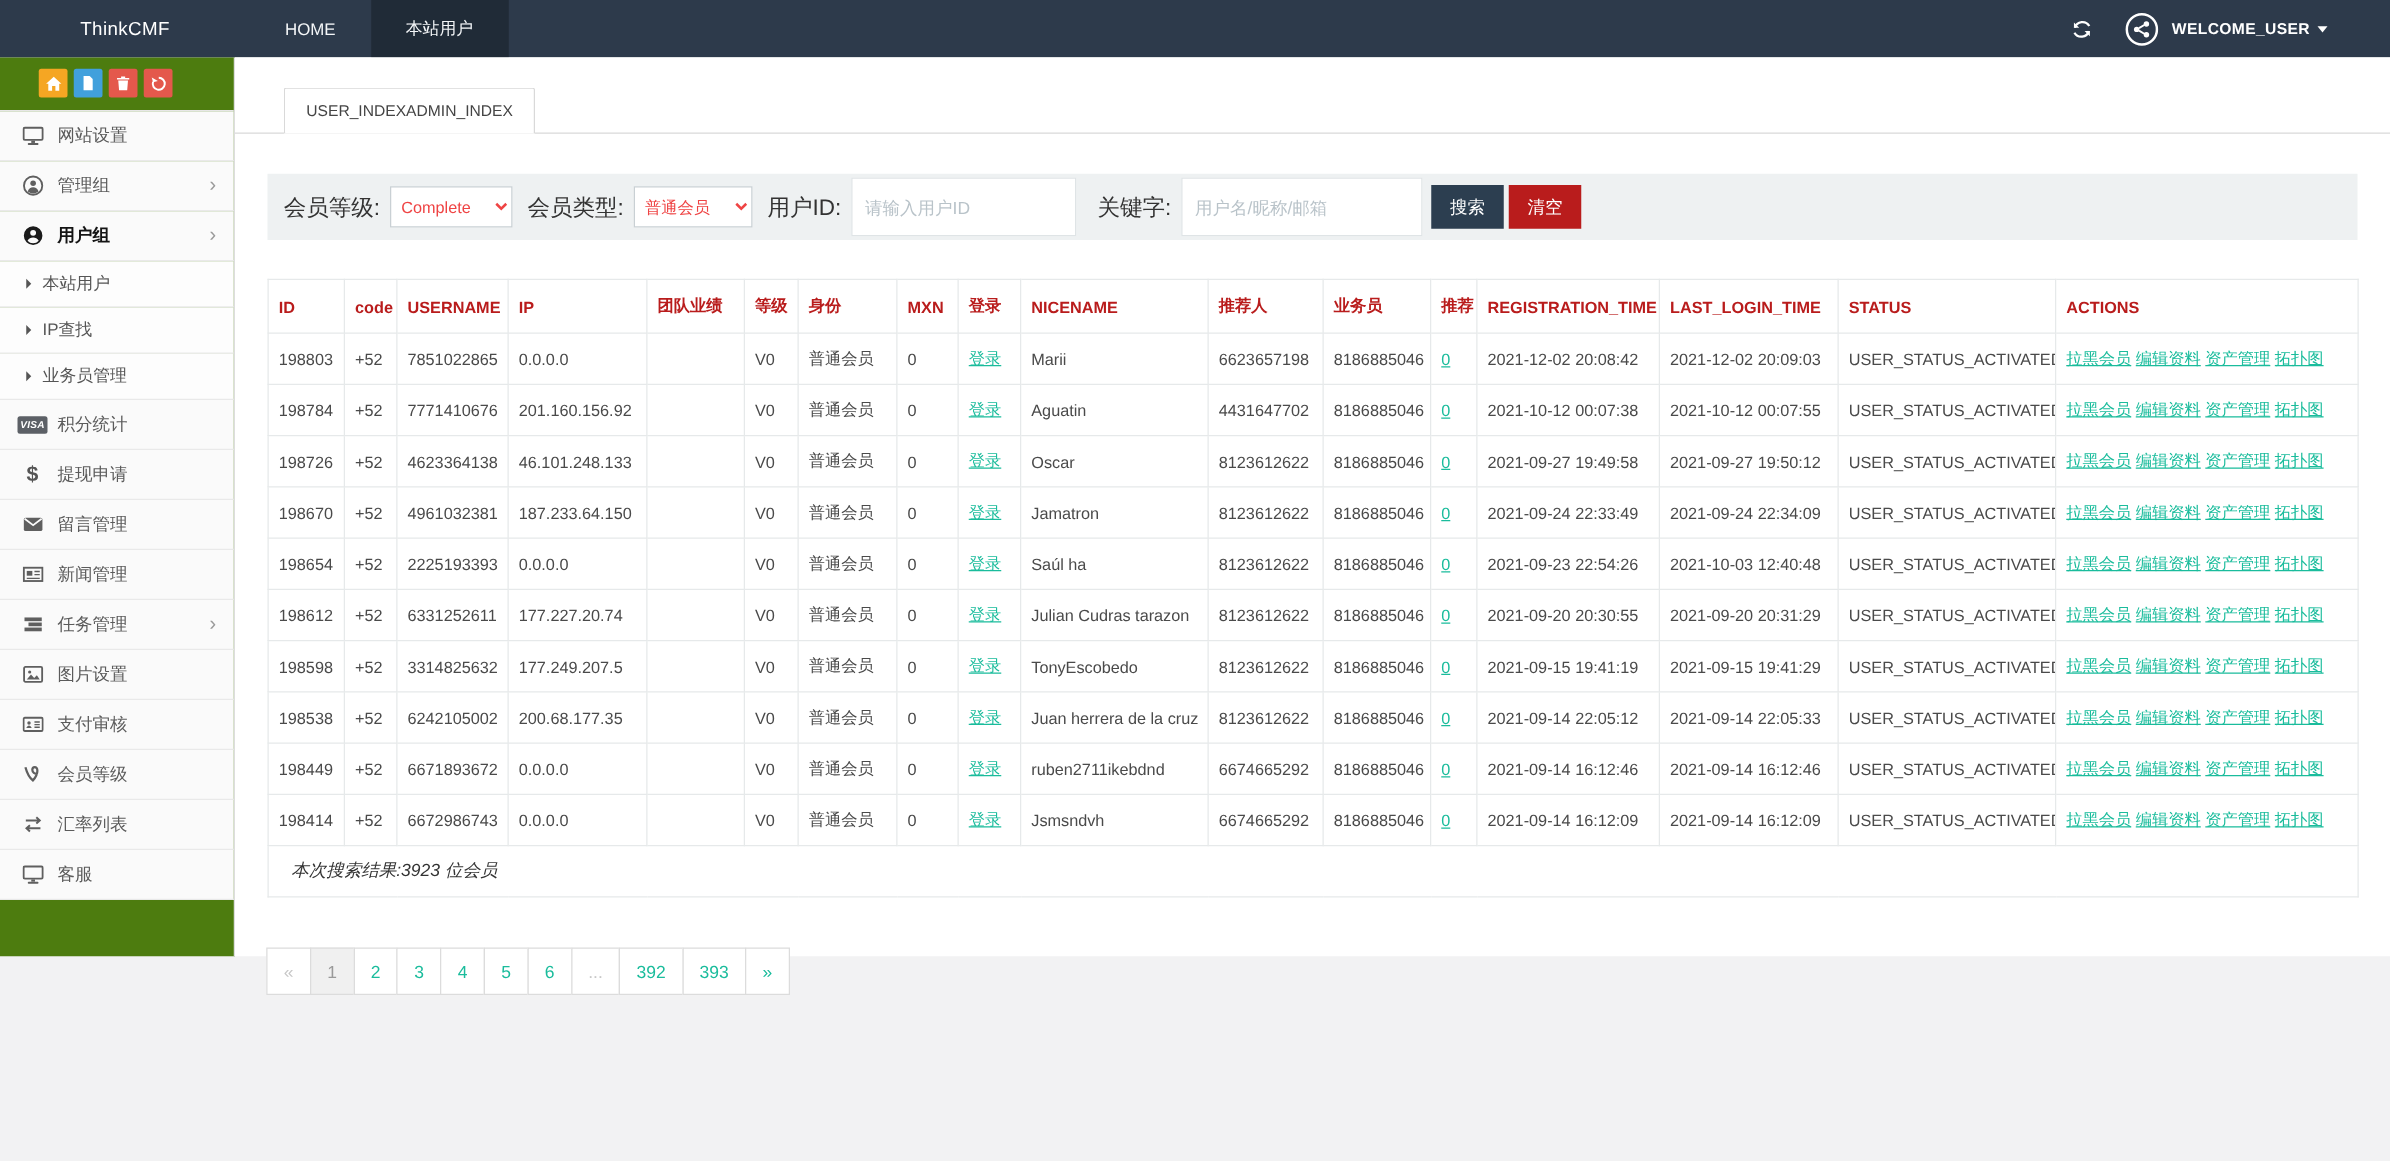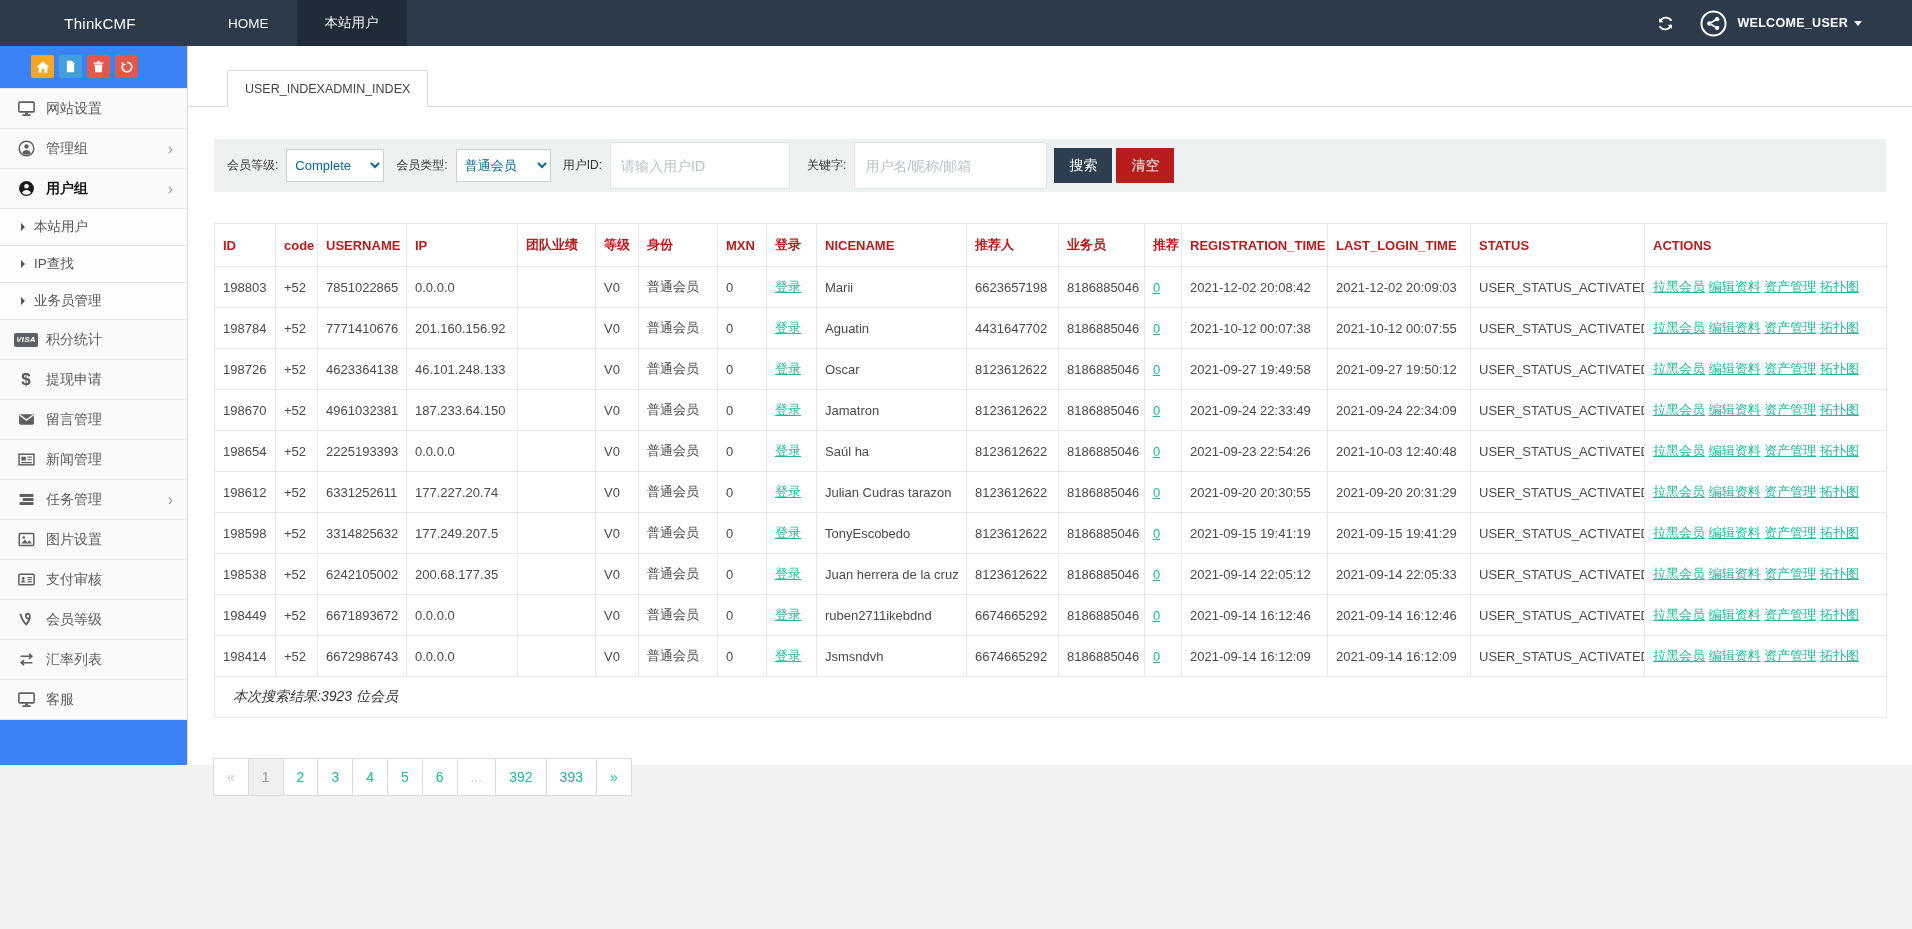--- a/index.html
+++ b/index.html
@@ -13,21 +13,21 @@
   .nav-item { display:flex; align-items:center; padding:0 28px; font-size:13.5px; color:#f4f6f8; cursor:pointer; }
   .nav-item.active { background:#202b37; }
   .top-right { margin-left:auto; display:flex; align-items:center; padding-right:50px; }
   .refresh-btn { display:inline-flex; margin-right:26px; cursor:pointer; }
   .avatar { display:inline-flex; margin-right:10px; cursor:pointer; }
   .welcome { font-size:12.5px; font-weight:bold; letter-spacing:.3px; display:inline-flex; align-items:center; cursor:pointer; }
   .caret-down { width:0; height:0; border-left:4px solid transparent; border-right:4px solid transparent;
     border-top:5px solid #fff; margin-left:6px; }
   
   .layout { display:flex; height:719px; }
-  .sidebar { width:188px; background:#3b82f6; border-right:1px solid #ddd; }
+  .sidebar { width:188px; background:#4d7c0f; border-right:1px solid #ddd; }
   .main { flex:1; background:#fff; }
   
   .quick { padding:9px 0 10px 31px; border-bottom:1px solid #e7e7e7; display:flex; gap:5px; }
   .qbtn { width:23px; height:23px; border-radius:2px; display:flex; align-items:center; justify-content:center; cursor:pointer; }
   .menu .item { height:40px; display:flex; align-items:center; padding:0 14px 0 16px;
     border-bottom:1px solid #e9e9e9; color:#5b5b5b; font-size:14px; background:#fafafa; cursor:pointer; }
   .menu .item .sb-ic { width:20px; margin-right:10px; color:#5f5f5f; display:inline-flex; align-items:center; justify-content:center; }
   .menu .item.active { color:#141414; font-weight:bold; }
   .menu .item.active .sb-ic { color:#1b1b1b; }
   .menu .item .chev { margin-left:auto; color:#9a9a9a; font-size:16px; font-weight:normal; line-height:1; }
@@ -37,22 +37,22 @@
   .visa-chip { background:#5c6066; color:#fff; font-size:8px; font-weight:bold; font-style:italic;
     padding:2.5px 2.5px; border-radius:2px; letter-spacing:.2px; }
   .dollar-glyph { font-size:17px; font-weight:bold; color:#555; }
   
   .tabbar { padding:24px 0 0 21px; border-bottom:1px solid #d9d9d9; background:#fff; }
   .tab { display:inline-block; padding:11px 17px 10px; border:1px solid #d9d9d9; border-bottom:1px solid #fff;
     margin-bottom:-1px; font-size:12.5px; color:#444; background:#fff; border-radius:2px 2px 0 0; cursor:pointer;margin-left:18px; }
   
   .content { padding:32px 0 0 26px; }
   .filterbar { width:1672px; height:53px; background:#eef1f2; display:flex; align-items:center; padding-left:13px; }
-  .fl { font-size:12px; color:#333; margin-right:8px; white-space:nowrap; }
-  .filterbar select { height:33px; border:1px solid #c9d0d4; background:#fff; font-size:13px; color:#0369a1;
+  .fl { font-size:18px; color:#333; margin-right:8px; white-space:nowrap; }
+  .filterbar select { height:33px; border:1px solid #c9d0d4; background:#fff; font-size:13px; color:#ef4444;
     padding:0 4px; margin-right:12px; font-family:inherit; }
   .sel-level { width:98px; } .sel-type { width:95px; }
   .filterbar input { height:47px; border:1px solid #dfe4e6; background:#fff; font-size:14px; color:#7f1d1d;
     padding:0 10px; font-family:inherit; }
   .in-uid { width:180px; margin-right:17px; } .in-kw { width:193px; margin-right:7px; }
   .filterbar input::placeholder { color:#b9c3c9; }
   .btn { height:35px; padding:0 15px; border:none; color:#fff; font-size:14px; cursor:pointer; font-family:inherit; }
   .btn-search { background:#2c3e50; margin-right:4px; }
   .btn-clear { background:#b91c1c; }
   

